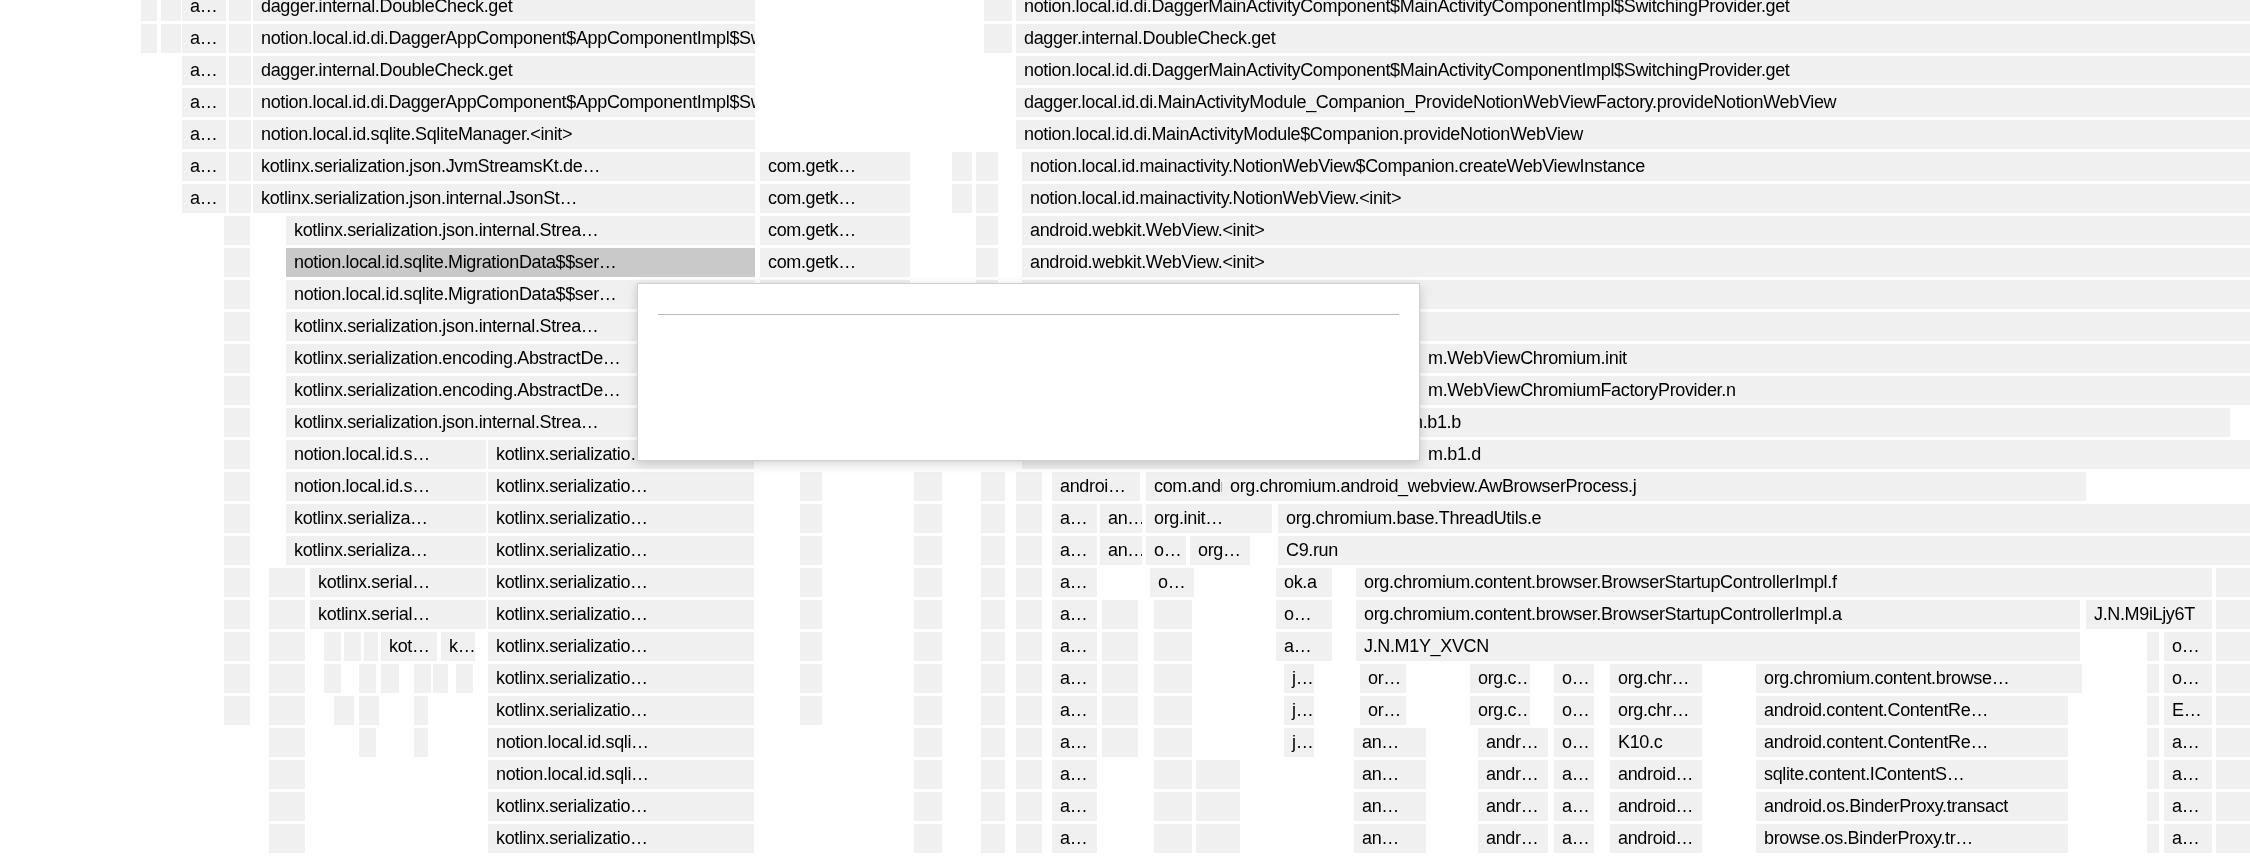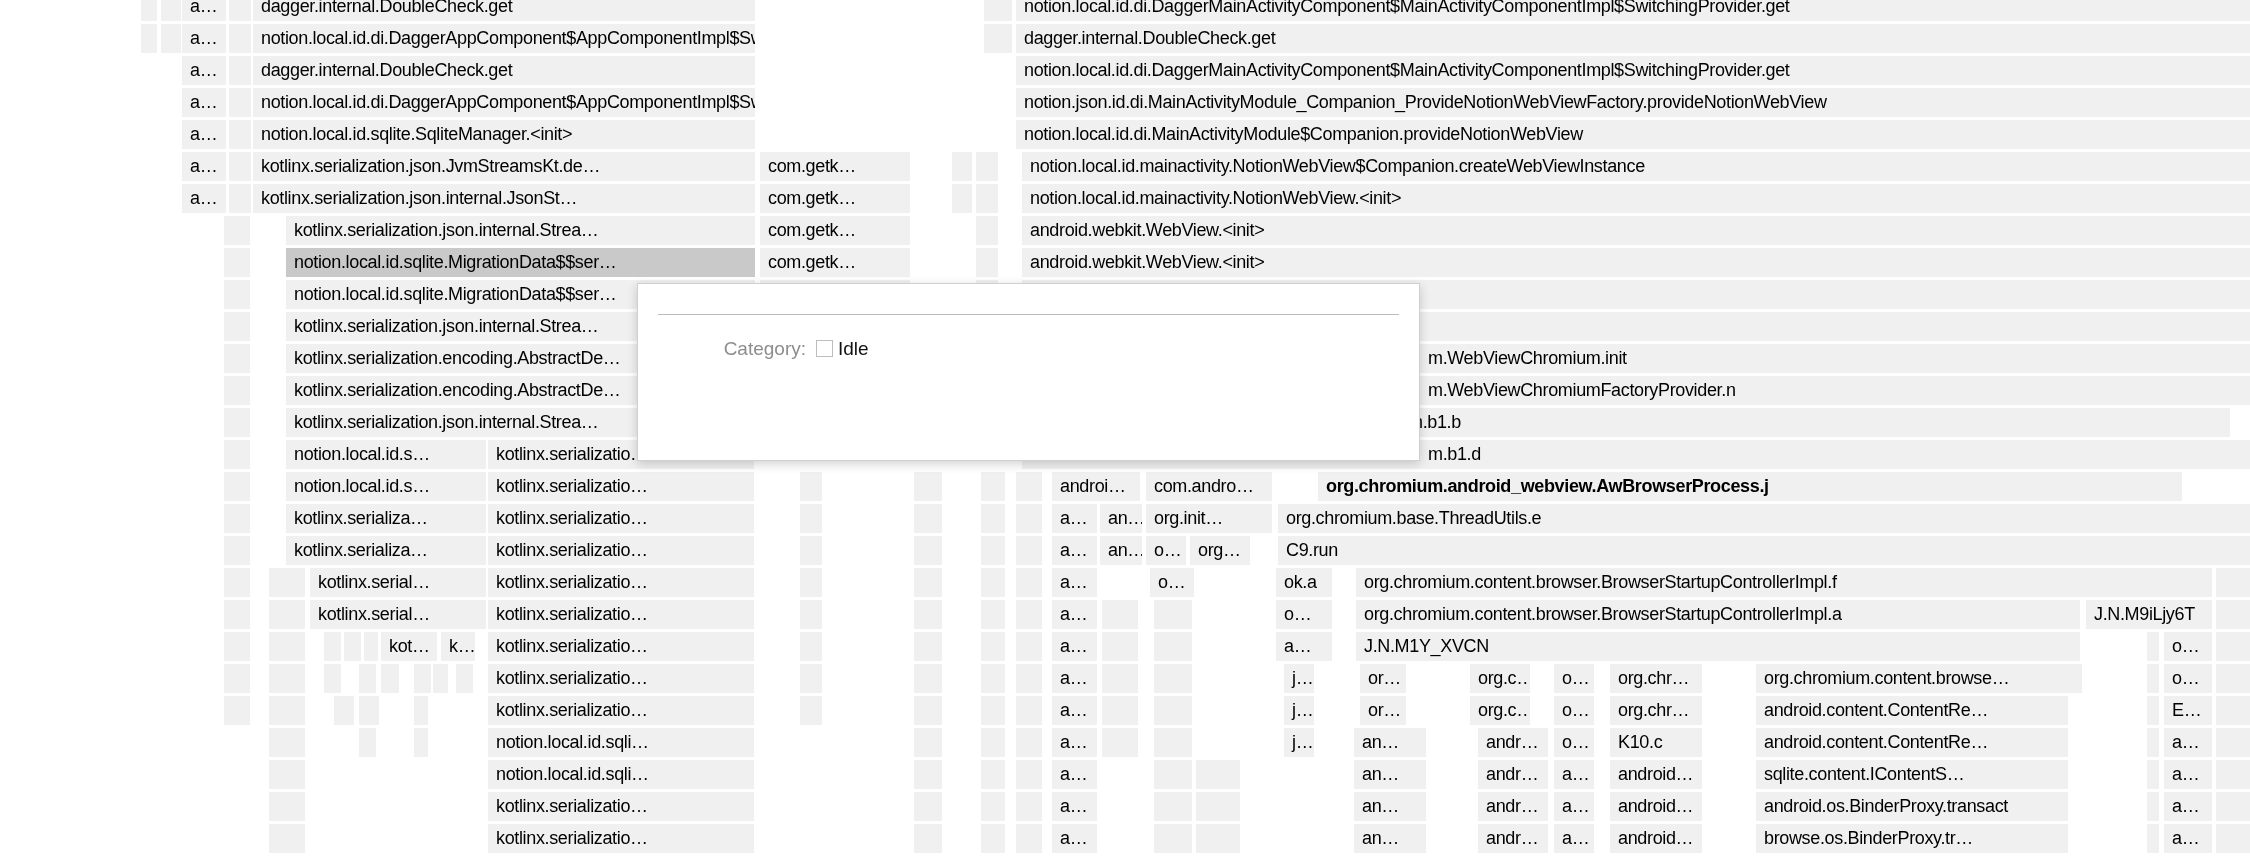--- a/index.html
+++ b/index.html
@@ -42,21 +42,21 @@
       <div class="frame" style="left: 253px; top: 24px; width: 502px;">notion.local.id.di.DaggerAppComponent$AppComponentImpl$Swit…</div>
       <div class="frame nolabel" style="left: 984px; top: 24px; width: 28px;"></div>
       <div class="frame" style="left: 1016px; top: 24px; width: 1234px;">dagger.internal.DoubleCheck.get</div>
       <div class="frame" style="left: 182px; top: 56px; width: 44px;">a…</div>
       <div class="frame nolabel" style="left: 229px; top: 56px; width: 22px;"></div>
       <div class="frame" style="left: 253px; top: 56px; width: 502px;">dagger.internal.DoubleCheck.get</div>
       <div class="frame" style="left: 1016px; top: 56px; width: 1234px;">notion.local.id.di.DaggerMainActivityComponent$MainActivityComponentImpl$SwitchingProvider.get</div>
       <div class="frame" style="left: 182px; top: 88px; width: 44px;">a…</div>
       <div class="frame nolabel" style="left: 229px; top: 88px; width: 22px;"></div>
       <div class="frame" style="left: 253px; top: 88px; width: 502px;">notion.local.id.di.DaggerAppComponent$AppComponentImpl$Swit…</div>
-      <div class="frame" style="left: 1016px; top: 88px; width: 1234px;">notion.json.id.di.MainActivityModule_Companion_ProvideNotionWebViewFactory.provideNotionWebView</div>
+      <div class="frame" style="left: 1016px; top: 88px; width: 1234px;">dagger.local.id.di.MainActivityModule_Companion_ProvideNotionWebViewFactory.provideNotionWebView</div>
       <div class="frame" style="left: 182px; top: 120px; width: 44px;">a…</div>
       <div class="frame nolabel" style="left: 229px; top: 120px; width: 22px;"></div>
       <div class="frame" style="left: 253px; top: 120px; width: 502px;">notion.local.id.sqlite.SqliteManager.&lt;init&gt;</div>
       <div class="frame" style="left: 1016px; top: 120px; width: 1234px;">notion.local.id.di.MainActivityModule$Companion.provideNotionWebView</div>
       <div class="frame" style="left: 182px; top: 152px; width: 44px;">a…</div>
       <div class="frame nolabel" style="left: 229px; top: 152px; width: 22px;"></div>
       <div class="frame" style="left: 253px; top: 152px; width: 502px;">kotlinx.serialization.json.JvmStreamsKt.de…</div>
       <div class="frame" style="left: 760px; top: 152px; width: 150px;">com.getk…</div>
       <div class="frame nolabel" style="left: 952px; top: 152px; width: 20px;"></div>
       <div class="frame nolabel" style="left: 976px; top: 152px; width: 22px;"></div>
@@ -103,21 +103,21 @@
       <div class="frame" style="left: 1022px; top: 440px; width: 1228px; padding-left: 406px;">m.b1.d</div>
       <div class="frame nolabel" style="left: 224px; top: 472px; width: 26px;"></div>
       <div class="frame" style="left: 286px; top: 472px; width: 200px;">notion.local.id.s…</div>
       <div class="frame" style="left: 488px; top: 472px; width: 266px;">kotlinx.serializatio…</div>
       <div class="frame nolabel" style="left: 800px; top: 472px; width: 22px;"></div>
       <div class="frame nolabel" style="left: 914px; top: 472px; width: 28px;"></div>
       <div class="frame nolabel" style="left: 981px; top: 472px; width: 24px;"></div>
       <div class="frame nolabel" style="left: 1016px; top: 472px; width: 26px;"></div>
       <div class="frame" style="left: 1052px; top: 472px; width: 88px;">androi…</div>
       <div class="frame" style="left: 1146px; top: 472px; width: 126px;">com.andro…</div>
-      <div class="frame" style="left: 1318px; top: 472px; width: 864px; font-weight: bold;">org.chromium.android_webview.AwBrowserProcess.j</div>
+      <div class="frame" style="left: 1222px; top: 472px; width: 864px;">org.chromium.android_webview.AwBrowserProcess.j</div>
       <div class="frame nolabel" style="left: 224px; top: 504px; width: 26px;"></div>
       <div class="frame" style="left: 286px; top: 504px; width: 200px;">kotlinx.serializa…</div>
       <div class="frame" style="left: 488px; top: 504px; width: 266px;">kotlinx.serializatio…</div>
       <div class="frame nolabel" style="left: 800px; top: 504px; width: 22px;"></div>
       <div class="frame nolabel" style="left: 914px; top: 504px; width: 28px;"></div>
       <div class="frame nolabel" style="left: 981px; top: 504px; width: 24px;"></div>
       <div class="frame nolabel" style="left: 1016px; top: 504px; width: 26px;"></div>
       <div class="frame" style="left: 1052px; top: 504px; width: 45px;">a…</div>
       <div class="frame" style="left: 1100px; top: 504px; width: 42px;">an…</div>
       <div class="frame" style="left: 1146px; top: 504px; width: 126px;">org.init…</div>
@@ -293,20 +293,14 @@
       <div class="frame" style="left: 1554px; top: 824px; width: 40px;">a…</div>
       <div class="frame" style="left: 1610px; top: 824px; width: 92px;">android…</div>
       <div class="frame" style="left: 1756px; top: 824px; width: 312px;">browse.os.BinderProxy.tr…</div>
       <div class="frame nolabel" style="left: 2147px; top: 824px; width: 12px;"></div>
       <div class="frame" style="left: 2164px; top: 824px; width: 48px;">a…</div>
       <div class="frame nolabel" style="left: 2216px; top: 824px; width: 34px;"></div>
     </div>
 
   <div id="tooltip">
     <hr class="divider">
-    <div class="row">
-      <span class="lbl">Category:</span>
-      <span class="val">
-        <span class="swatch" style="background: rgb(255, 255, 255);"></span><span>Idle</span>
-      </span>
-    </div>
   </div>
 </div>
 
 </body></html>

